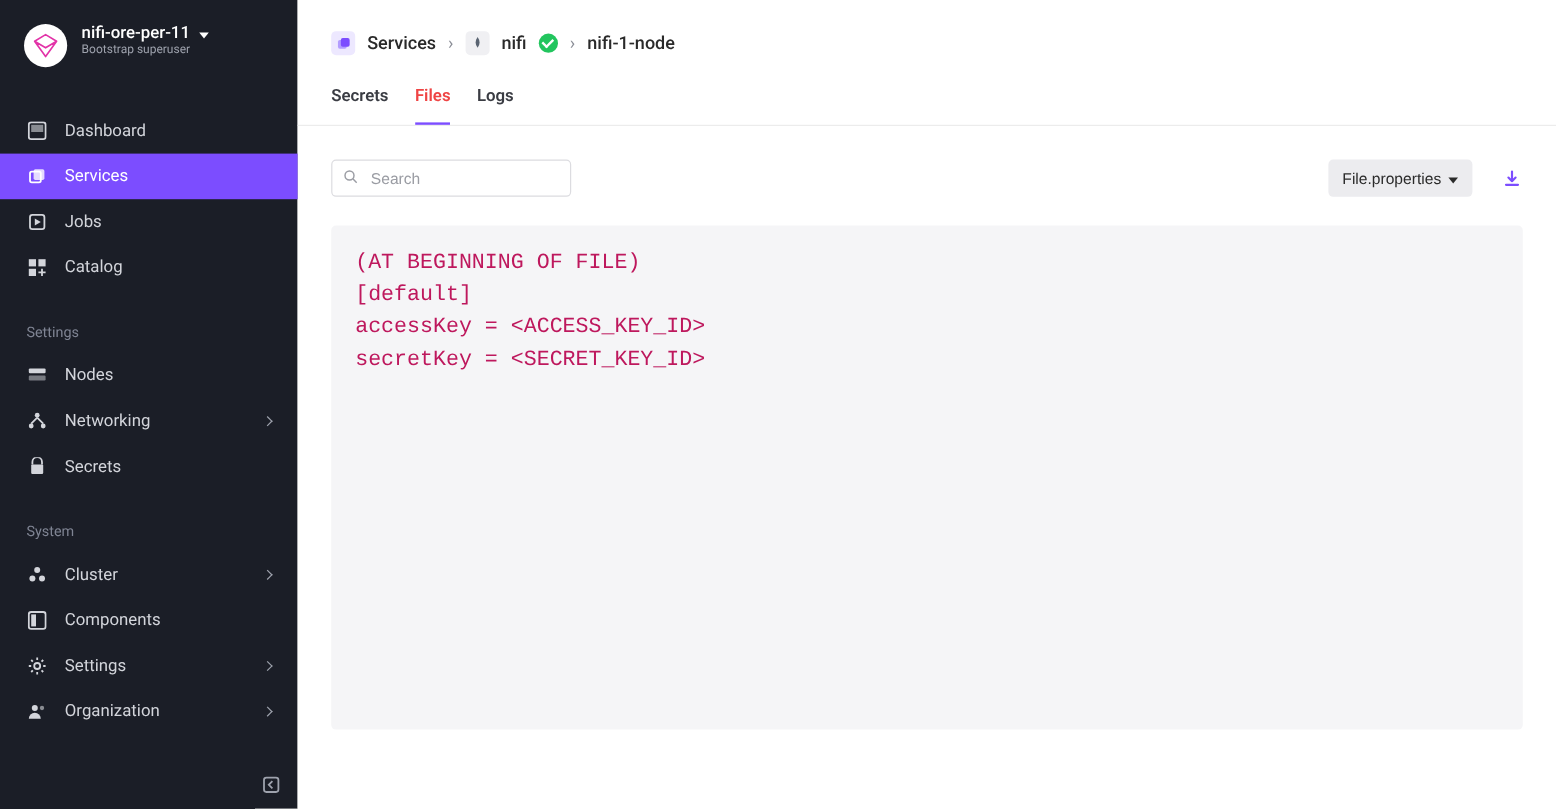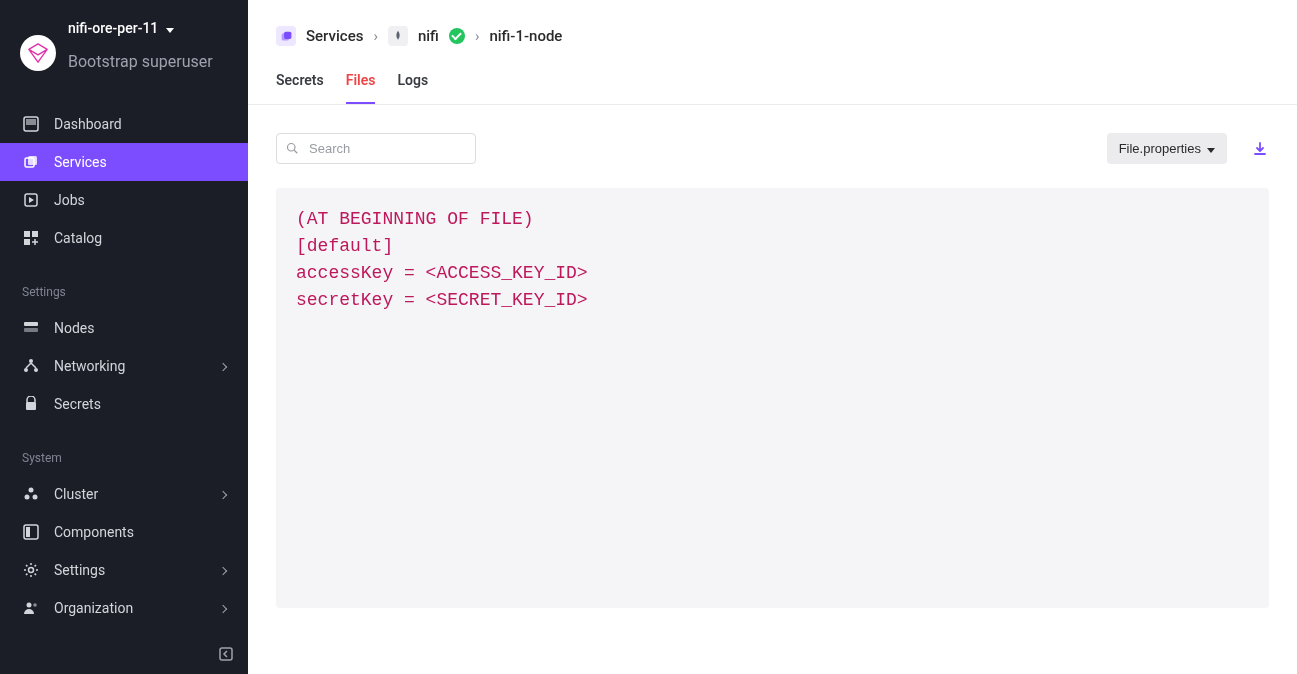--- a/index.html
+++ b/index.html
@@ -1,24 +1,24 @@
 <!DOCTYPE html>
 <html><head>
 <meta charset="utf-8">
 <style>
 * { margin: 0; padding: 0; box-sizing: border-box; }
 body { font-family: -apple-system, BlinkMacSystemFont, "Segoe UI", Roboto, sans-serif; font-size: 14px; background: #fff; color: #2a2a2a; width: 1297px; height: 674px; overflow: hidden; display: flex; }
 
 .sidebar { width: 248px; background: #1b1e27; color: #d3d5db; display: flex; flex-direction: column; height: 674px; }
-.sidebar-header { padding: 20px 16px 16px 20px; display: flex; align-items: flex-end; gap: 12px; }
+.sidebar-header { padding: 20px 16px 16px 20px; display: flex; align-items: flex-start; gap: 12px; }
 .avatar { width: 36px; height: 36px; border-radius: 50%; background: #fff; display: flex; align-items: center; justify-content: center; }
 .avatar svg { width: 22px; height: 22px; }
 .org-block { display: flex; flex-direction: column; }
 .org-name-row { display: flex; align-items: center; gap: 6px; color: #fff; font-size: 14px; font-weight: 500; cursor: pointer; }
-.org-sub { color: #9ea2ad; font-size: 16px; margin-top: 16px; }
+.org-sub { color: #9ea2ad; font-size: 10px; margin-top: 0; }
 .nav-section { margin-top: 18px; }
 .nav-heading { color: #7f8493; font-size: 12px; padding: 10px 22px; }
 .nav-item { display: flex; align-items: center; gap: 14px; padding: 10px 22px; color: #d3d5db; cursor: pointer; position: relative; }
 .nav-item.active { background: #7c4dff; color: #fff; }
 .nav-item .label { flex: 1; font-size: 14px; }
 .nav-item .chev { color: #9ea2ad; font-size: 10px; }
 .nav-icon { width: 18px; height: 18px; display: flex; align-items: center; justify-content: center; }
 .sidebar-footer { margin-top: auto; padding: 8px 12px 10px; display: flex; justify-content: flex-end; }
 .collapse-btn { width: 20px; height: 20px; display: flex; align-items: center; justify-content: center; cursor: pointer; color: #9ea2ad; }
 

